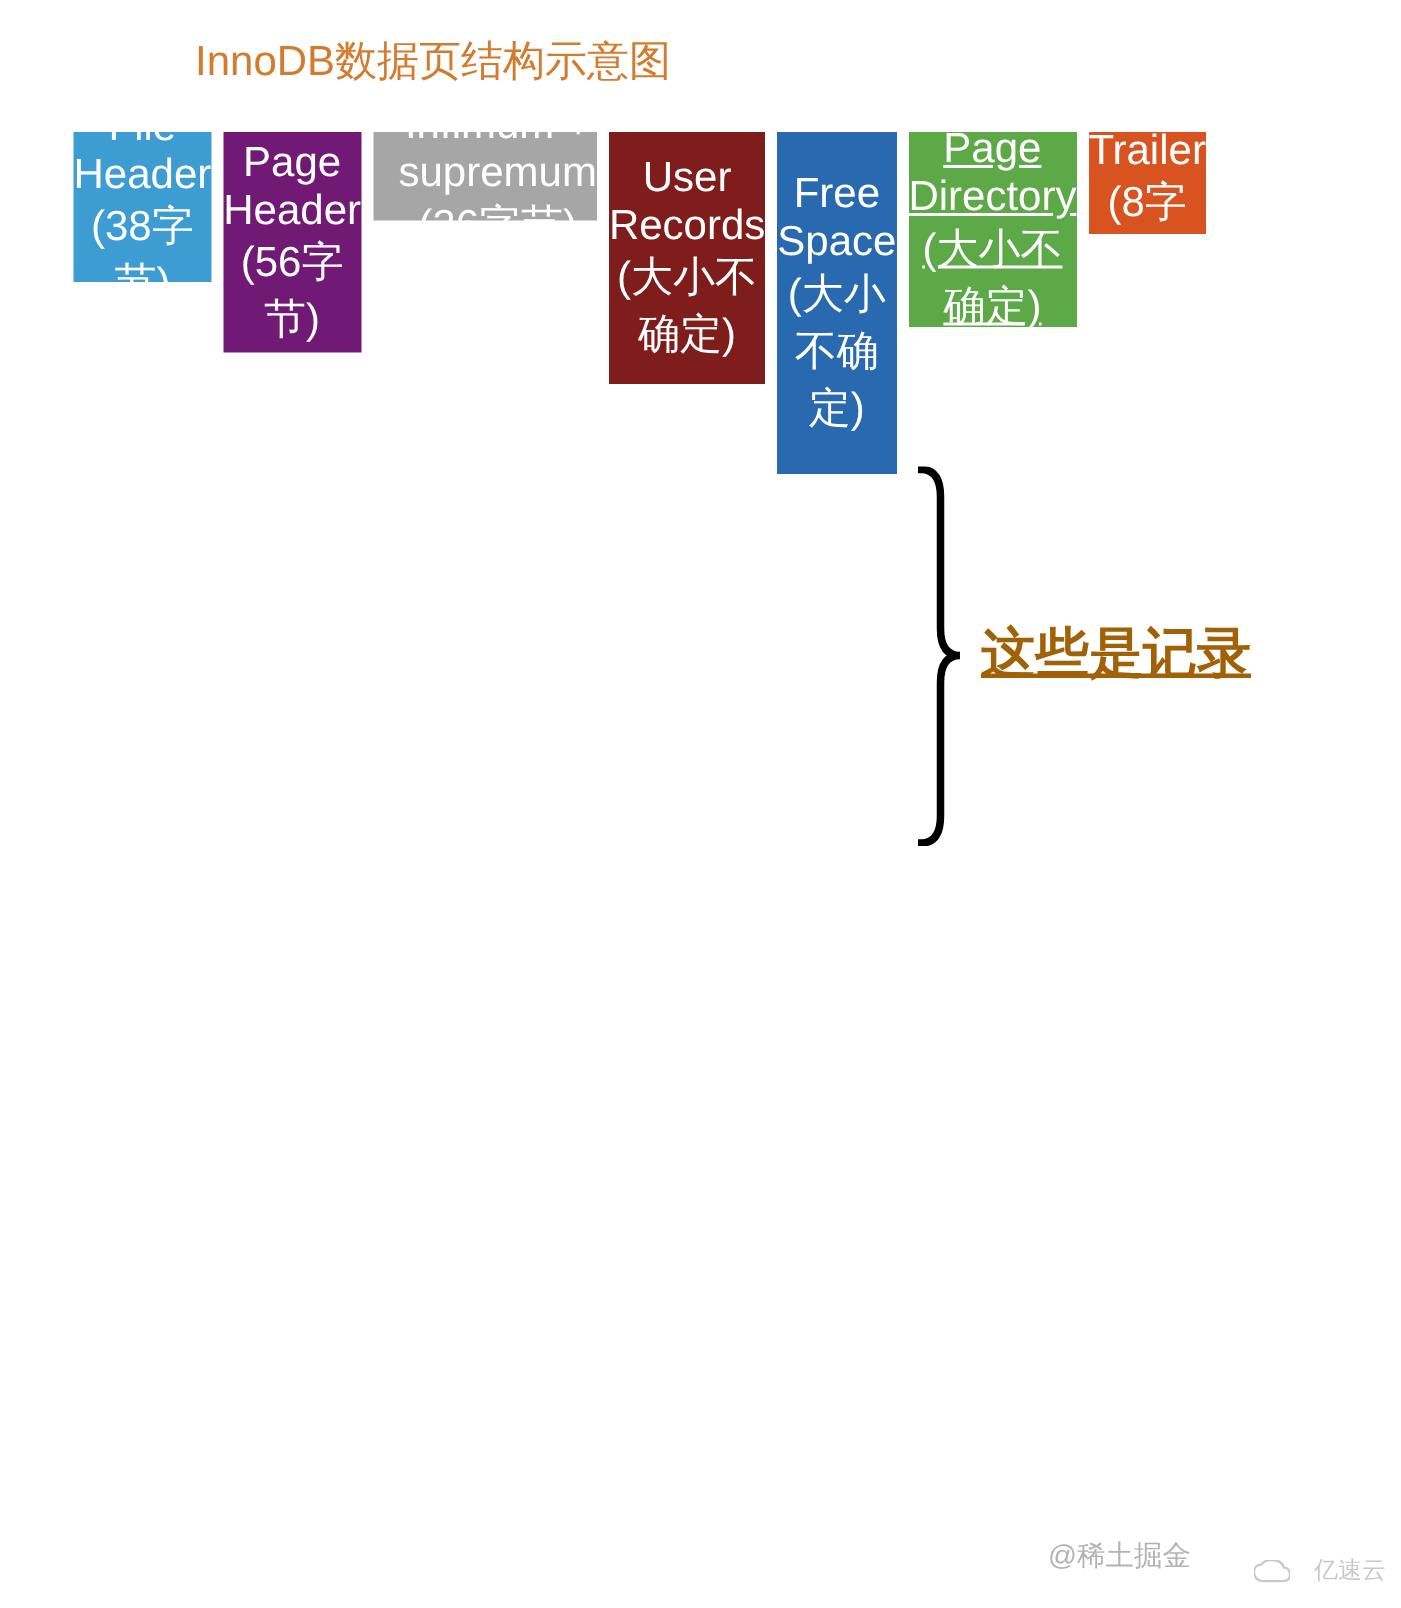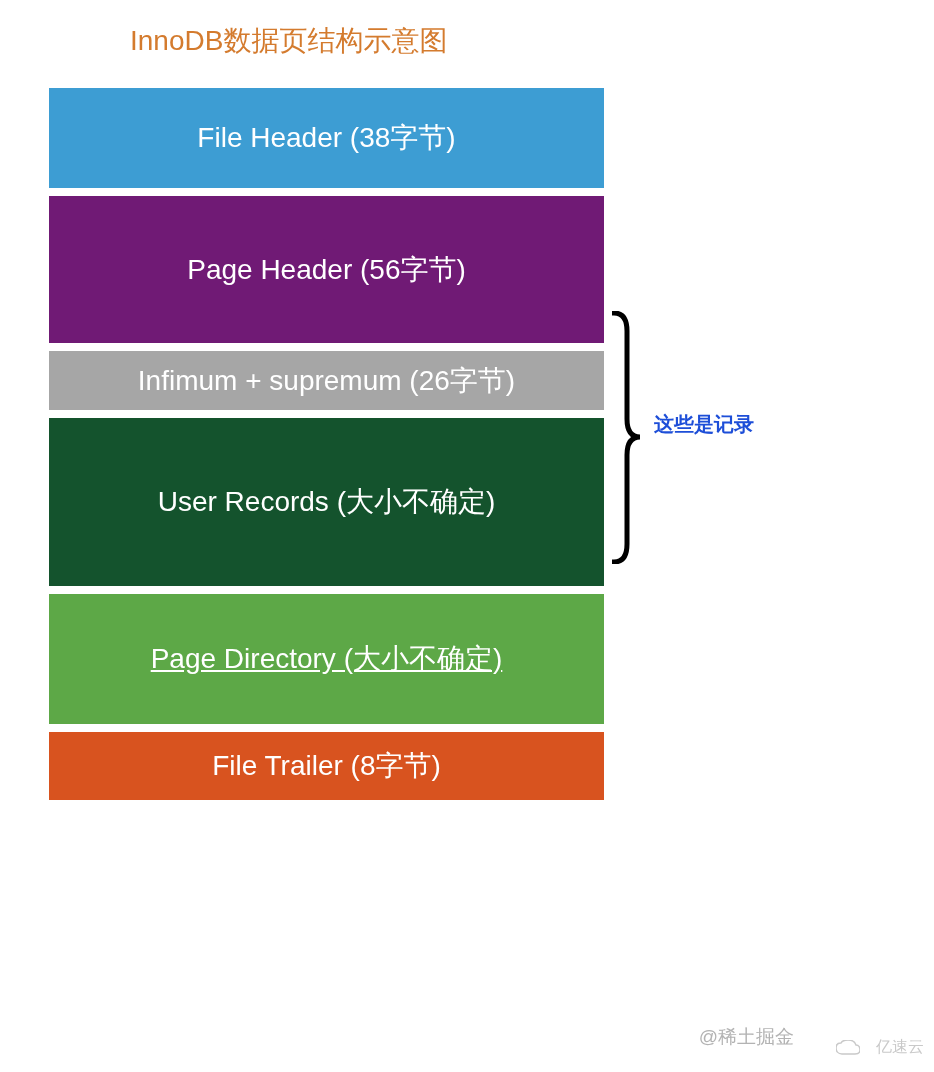--- a/index.html
+++ b/index.html
@@ -17,54 +17,55 @@
       font-size: 28px;
       font-weight: 400;
       color: #d47b2e;
     }
     .container {
       position: absolute;
       top: 88px;
       left: 49px;
       width: 555px;
       display: flex;
-      flex-direction: column;
+      flex-direction: row;
       gap: 8px;
     }
     .block {
       display: flex;
       align-items: center;
       justify-content: center;
       color: #ffffff;
       font-size: 28px;
       font-weight: 400;
       text-align: center;
     }
     .file-header { background: #3d9dd3; height: 100px; }
     .page-header { background: #701a75; height: 147px; }
-    .infimum { background: #a6a6a6; height: 59px; }
-    .user-records { background: #14532d; height: 168px; }
+    .infimum { background: #a6a6a6; height: 59px; padding-left: 17px; }
+    .user-records { background: #7f1d1d; height: 168px; }
     .free-space { background: #2969b0; height: 228px; }
     .page-directory { background: #5da847; height: 130px; text-decoration: underline; }
     .file-trailer { background: #d8531f; height: 68px; }
 
     .brace {
       position: absolute;
       top: 311px;
       left: 612px;
       height: 253px;
       width: 30px;
     }
     .annotation {
       position: absolute;
       top: 411px;
       left: 654px;
-      font-size: 20px;
+      font-size: 36px;
       font-weight: 700;
-      color: #1d4ed8;
+      color: #a16207;
+      text-decoration: underline;
     }
     .watermark-juejin {
       position: absolute;
       bottom: 22px;
       right: 140px;
       font-size: 19px;
       color: #b3b3b3;
     }
     .watermark-yisu {
       position: absolute;
@@ -85,20 +86,21 @@
 </head>
 <body>
 
 <div class="title">InnoDB数据页结构示意图</div>
 
 <div class="container">
   <div class="block file-header">File Header (38字节)</div>
   <div class="block page-header">Page Header (56字节)</div>
   <div class="block infimum">Infimum + supremum (26字节)</div>
   <div class="block user-records">User Records (大小不确定)</div>
+  <div class="block free-space">Free Space (大小不确定)</div>
   <div class="block page-directory">Page Directory (大小不确定)</div>
   <div class="block file-trailer">File Trailer (8字节)</div>
 </div>
 
 <div class="brace">
   <svg width="30" height="253" viewBox="0 0 30 253">
     <path d="M 2 2 Q 15 2 15 20 L 15 108 Q 15 126 28 126 Q 15 126 15 144 L 15 233 Q 15 251 2 251" fill="none" stroke="#000000" stroke-width="5" stroke-linecap="square"></path>
   </svg>
 </div>
 

